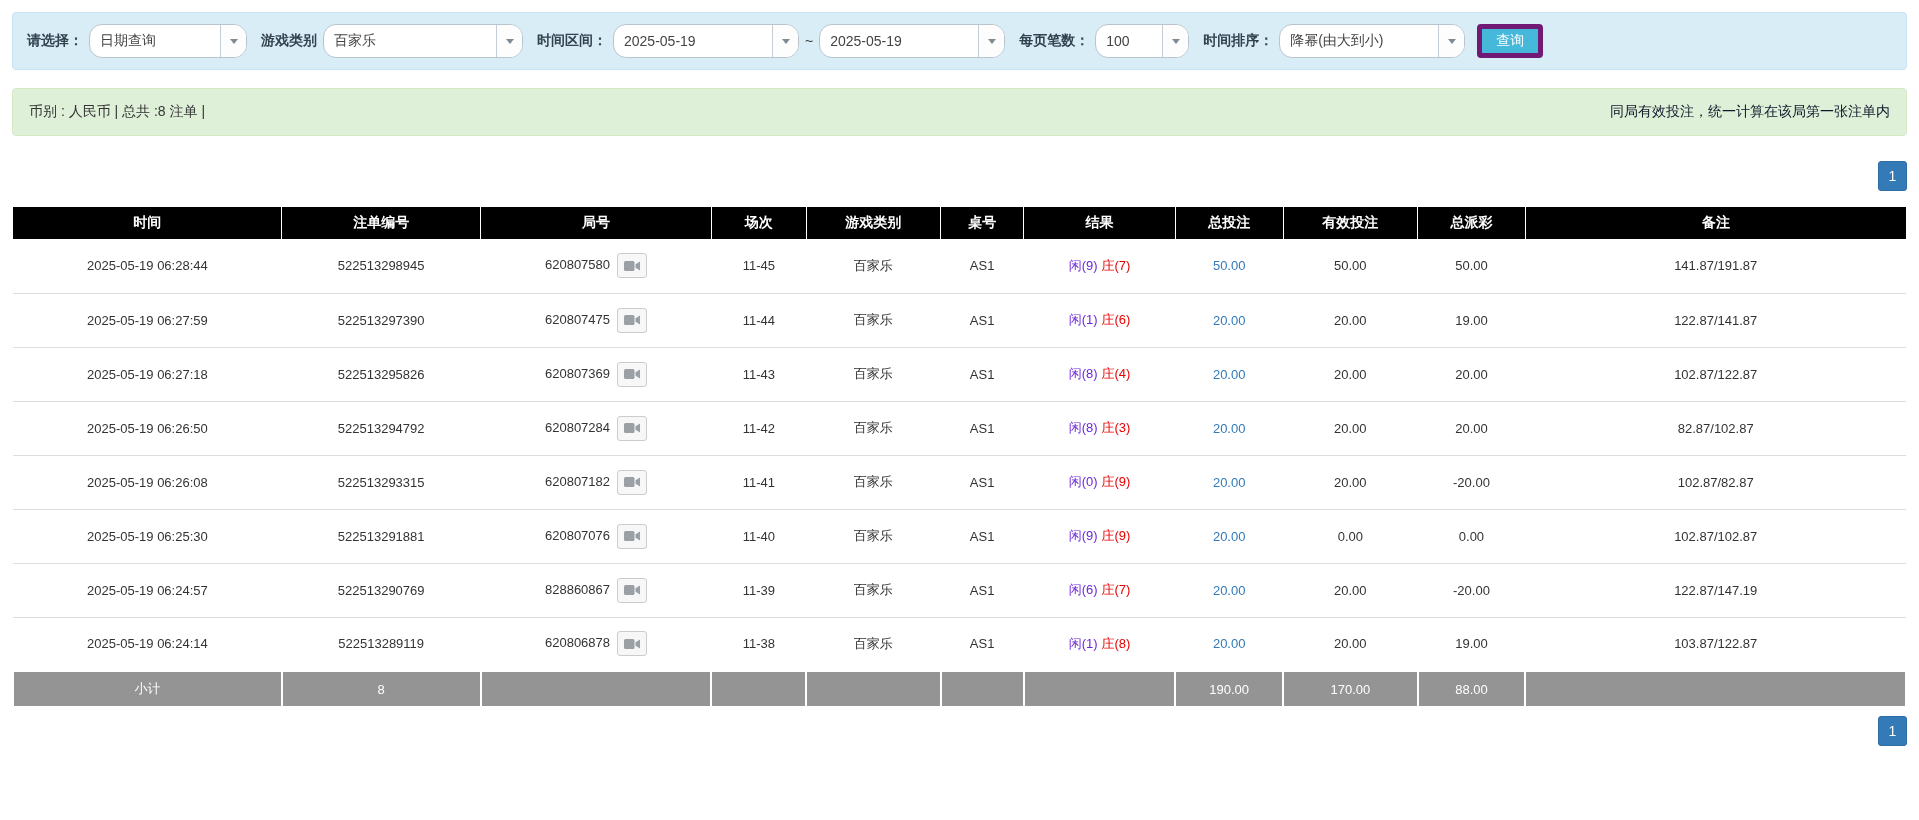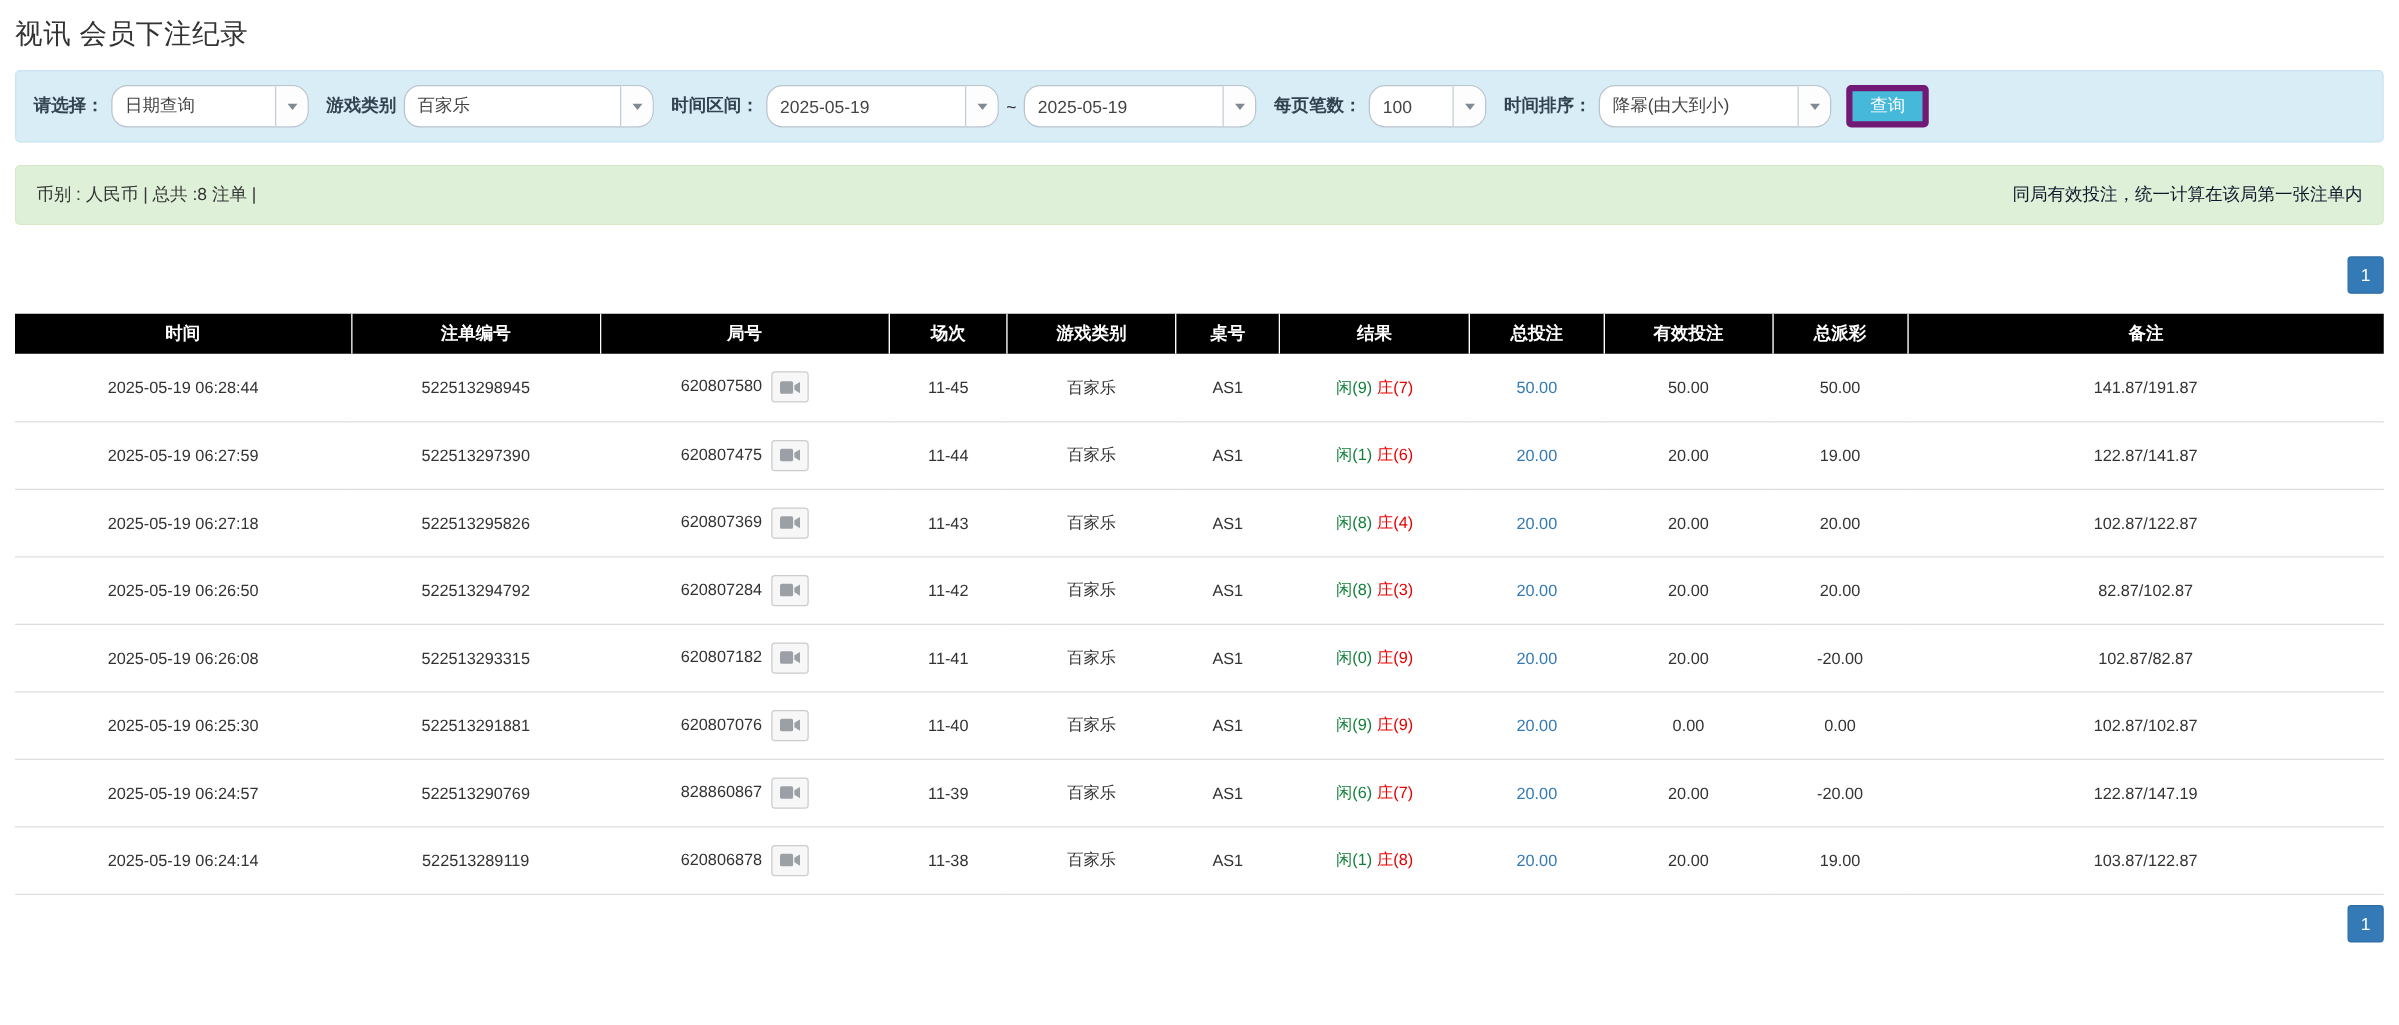--- a/index.html
+++ b/index.html
@@ -140,21 +140,21 @@
   .records-table tbody td {
     height: 54px;
     text-align: center;
     vertical-align: middle;
     font-size: 13px;
     color: #333;
     border-bottom: 1px solid #ddd;
     white-space: nowrap;
   }
   .bet-link { color: #337ab7; text-decoration: none; cursor: pointer; }
-  .result-player { color: #15803d; }
+  .result-player { color: #6d28d9; }
   .result-banker { color: #e60000; margin-left: 4px; }
   .neg { color: #e60000; }
   .video-btn {
     display: inline-flex;
     align-items: center;
     justify-content: center;
     width: 30px;
     height: 25px;
     margin-left: 7px;
     vertical-align: middle;
@@ -172,21 +172,20 @@
     vertical-align: middle;
     border: 2px solid #fff;
     white-space: nowrap;
   }
 </style>
 </head>
 <body>
 
 <div class="container">
 
-  <h1 class="page-title">视讯 会员下注纪录</h1>
 
   <div class="filter-bar">
     <span class="filter-label first">请选择：</span>
     <span class="combo">
       <input type="text" class="w-querytype" value="日期查询" style="">
       <button class="caret-btn">
           <span class="caret"></span>
         </button>
     </span>
 
@@ -442,20 +441,33 @@
     <td>
       <span class="result-player">闲(1)</span><span class="result-banker">庄(8)</span>
     </td>
     <td><a class="bet-link">20.00</a></td>
     <td>20.00</td>
     <td>19.00</td>
     <td>103.87/122.87</td>
   </tr>
       </tbody>
     <tfoot>
+      <tr>
+        <td>小计</td>
+        <td>8</td>
+        <td></td>
+        <td></td>
+        <td></td>
+        <td></td>
+        <td></td>
+        <td>190.00</td>
+        <td>170.00</td>
+        <td>88.00</td>
+        <td></td>
+      </tr>
     </tfoot>
   </table>
 
   <div class="pagination bottom">
     <button class="page-btn">1</button>
   </div>
 
 </div>
 
 </body></html>

